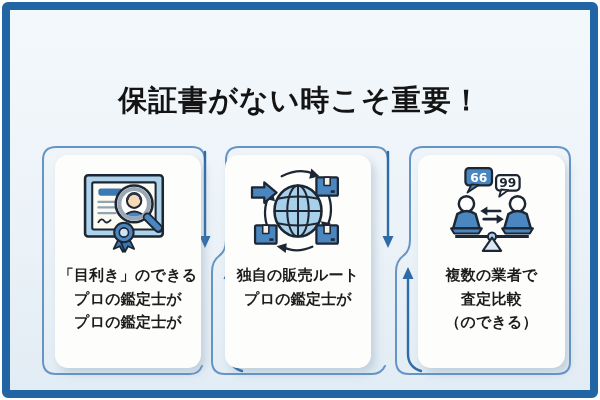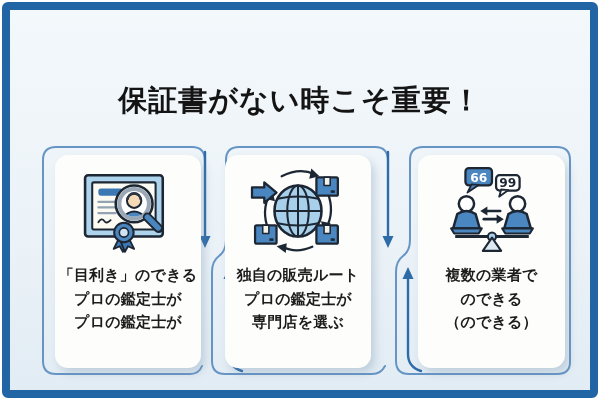--- a/index.html
+++ b/index.html
@@ -125,21 +125,20 @@
           <line x1="22" y1="73" x2="26" y2="73" stroke-width="2.5"></line>
           <rect x="68" y="59" width="21" height="18" rx="1.5" fill="#4a86c0"></rect>
           <rect x="75.5" y="59" width="6" height="8" fill="#f4f2ea" stroke-width="1.5"></rect>
           <line x1="82" y1="73" x2="86" y2="73" stroke-width="2.5"></line>
         </g>
       </g>
     </svg>
     <div class="card-text">
       <span>独自の販売ルート</span>
       <span>プロの鑑定士が</span>
-      <span>専門店を選ぶ</span>
     </div>
   </div>
 
   <div class="card card-3">
     <svg class="card-icon" viewBox="0 0 100 90">
       <g stroke="#1d2633" stroke-linejoin="round">
         <rect x="24" y="3" width="26" height="17" rx="3.5" fill="#4a86c0" stroke-width="2.2"></rect>
         <path d="M30,19 L26,27 L37,19.5 Z" fill="#4a86c0" stroke-width="1.8"></path>
         <text x="37" y="16.5" text-anchor="middle" fill="#ffffff" class="bubble-num" stroke="none">66</text>
         <rect x="54" y="10" width="23" height="15" rx="3.5" fill="#ffffff" stroke-width="2.2"></rect>
@@ -159,18 +158,18 @@
         </g>
         <path d="M10,62 l30,0 -3,5 -24,0 z" fill="#4a86c0" stroke-width="2"></path>
         <path d="M60,62 l30,0 -3,5 -24,0 z" fill="#4a86c0" stroke-width="2"></path>
         <line x1="14" y1="70" x2="86" y2="70" stroke-width="3"></line>
         <circle cx="50" cy="70" r="4" fill="#a8d0ea" stroke-width="2"></circle>
         <polygon points="41,84 59,84 50,71" fill="#dce8f2" stroke-width="2"></polygon>
       </g>
     </svg>
     <div class="card-text">
       <span>複数の業者で</span>
-      <span>のできる</span>
+      <span>査定比較</span>
       <span>（のできる）</span>
     </div>
   </div>
 
 </div>
 
 </body></html>

